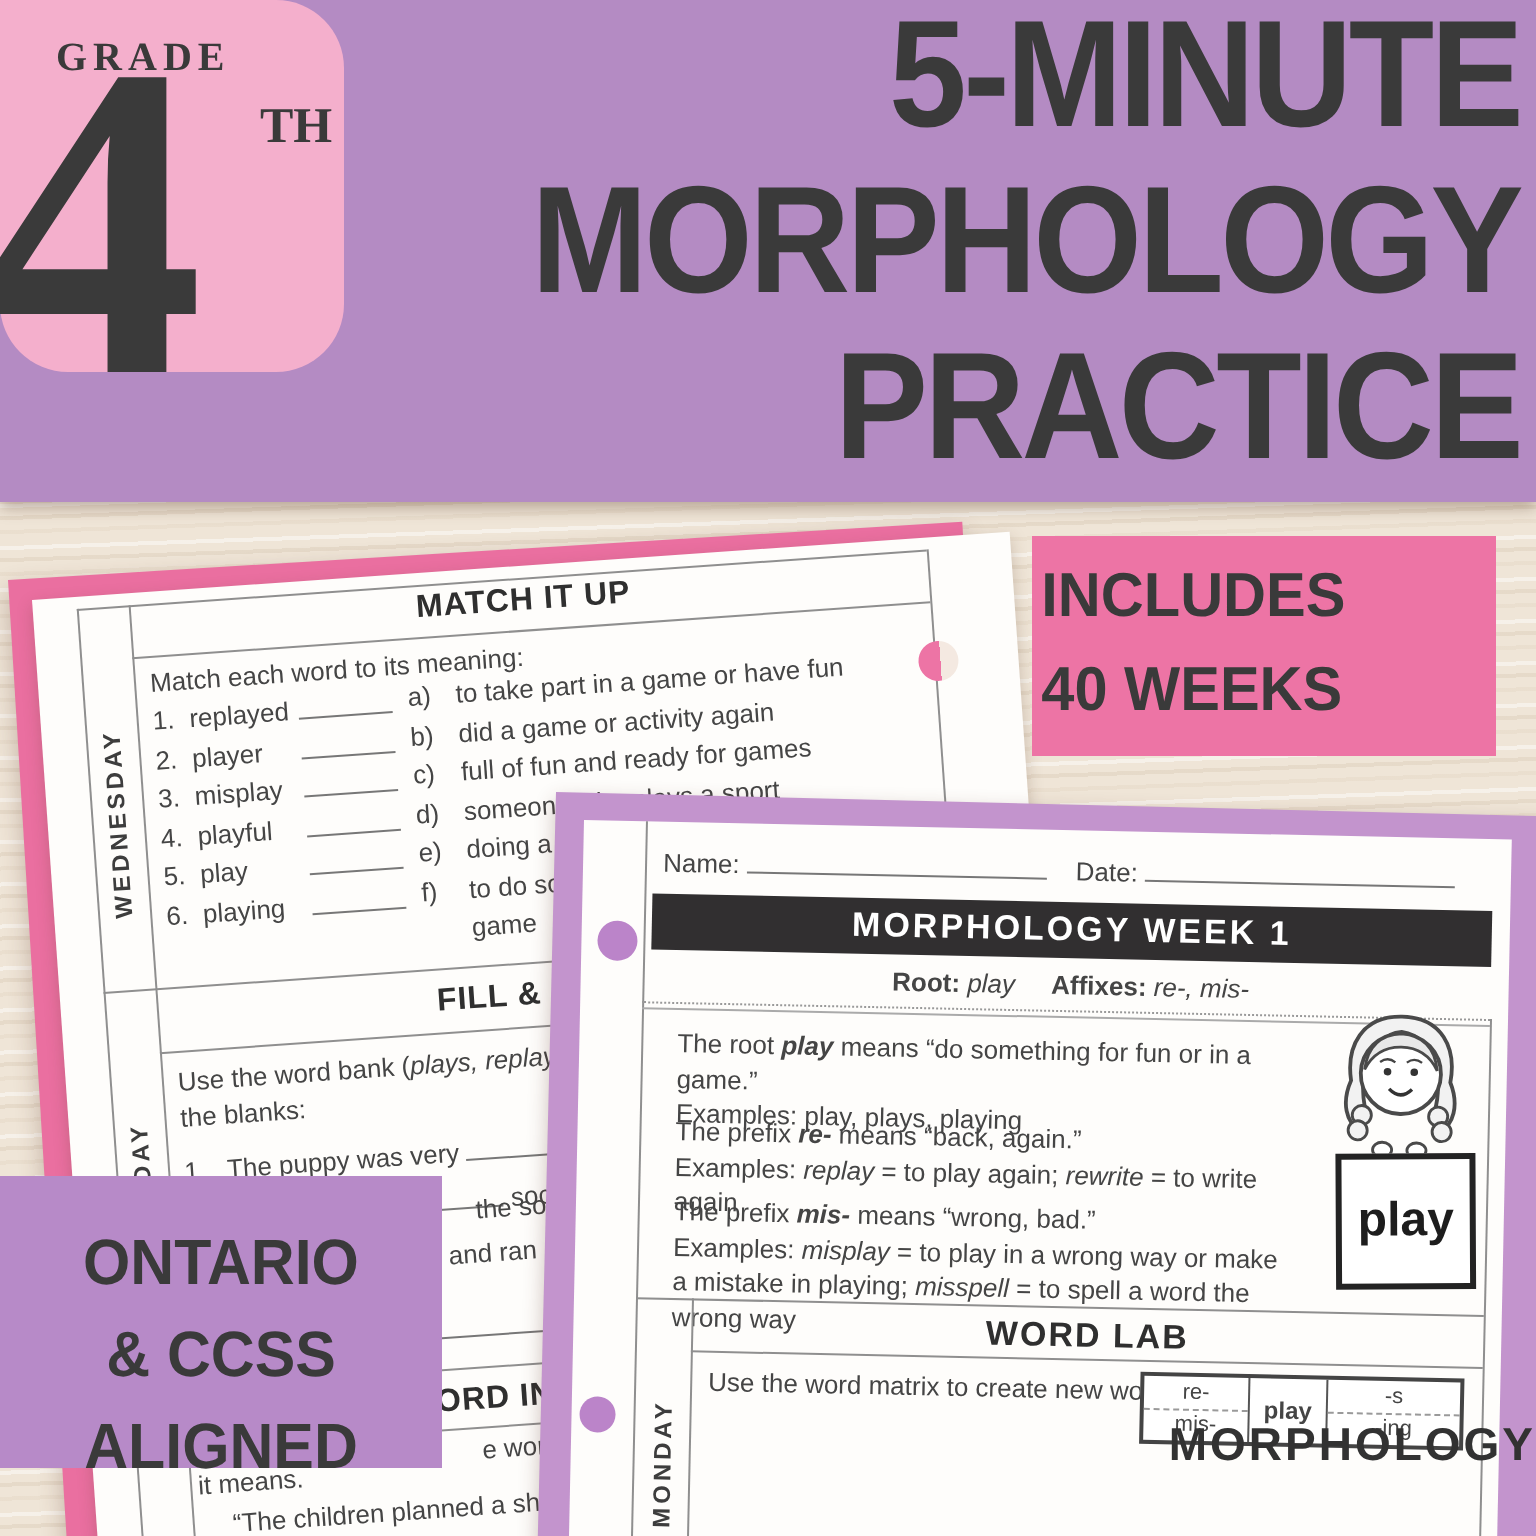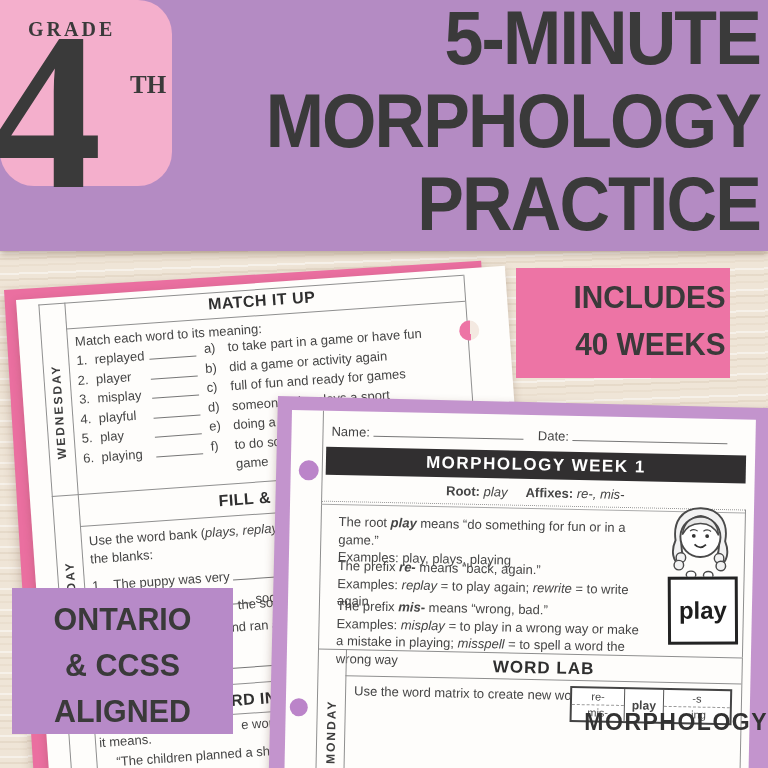--- a/index.html
+++ b/index.html
@@ -18,33 +18,33 @@
   .header{position:absolute;left:0;top:0;width:768px;height:251px;
     background:var(--header-purple,#b48bc3);z-index:10;
     box-shadow:0 3px 7px rgba(80,50,30,.35);}
   .grade-box{position:absolute;left:0;top:0;width:172px;height:186px;
     background:var(--grade-pink,#f4afcc);border-radius:0 34px 34px 34px;font-family:Liberation Serif, serif;}
   .grade-word{position:absolute;left:28px;top:18px;font-size:20px;font-weight:bold;
     letter-spacing:3px;color:var(--dark-text,#3a3a3a);}
   .grade-num{position:absolute;left:-10px;top:-8px;font-size:224px;line-height:238px;
     font-weight:bold;color:var(--dark-text,#3a3a3a);letter-spacing:-8px;}
   .grade-suffix{position:absolute;left:130px;top:50px;font-size:25px;font-weight:bold;
-    color:var(--dark-text,#3a3a3a);margin-top:21px;}
+    color:var(--dark-text,#3a3a3a);}
   .title-block{position:absolute;right:8px;top:-4px;width:600px;text-align:right;
     color:var(--dark-text,#3a3a3a);font-weight:bold;}
   .title-line{font-size:76px;line-height:83px;letter-spacing:-2px;
     display:block;transform:scaleX(.92);transform-origin:right center;white-space:nowrap;}
   
-  .badge-includes{position:absolute;left:516px;top:268px;width:214px;height:110px;
+  .badge-includes{position:absolute;left:516px;top:268px;width:232px;height:110px;
     background:var(--deep-pink,#ed74a5);z-index:20;color:var(--dark-text,#3a3a3a);
-    font-weight:bold;text-align:right;padding-top:6px;box-sizing:border-box;}
+    font-weight:bold;text-align:left;padding-top:6px;box-sizing:border-box;}
   .badge-includes div{font-size:31px;line-height:47px;letter-spacing:0;transform:scaleX(.96);}
-  .badge-aligned{position:absolute;left:12px;top:588px;width:221px;height:146px;
+  .badge-aligned{position:absolute;left:0;top:588px;width:221px;height:146px;
     background:var(--badge-purple,#b78ac8);z-index:20;color:var(--dark-text,#3a3a3a);
-    font-weight:bold;text-align:center;padding-top:8px;box-sizing:border-box;}
+    font-weight:bold;text-align:center;padding-top:20px;box-sizing:border-box;}
   .badge-aligned div{font-size:32px;line-height:46px;transform:scaleX(.95);}
   
   .sheet-pink{position:absolute;left:4px;top:290px;width:478px;height:520px;
     background:var(--sheet-pink,#ea6fa0);transform:rotate(-3.5deg);
     transform-origin:top left;z-index:2;box-shadow:0 5px 12px rgba(90,50,40,.3);}
   .page-left{position:absolute;left:16px;top:300px;width:490px;height:640px;
     background:#fefdfb;transform:rotate(-4deg);transform-origin:top left;z-index:3;
     color:#454545;font-size:13px;box-shadow:0 3px 8px rgba(90,60,40,.25);}
   .sheet-purple{position:absolute;left:278px;top:396px;width:502px;height:380px;
     background:var(--sheet-purple,#c394cd);transform:rotate(1.4deg);

